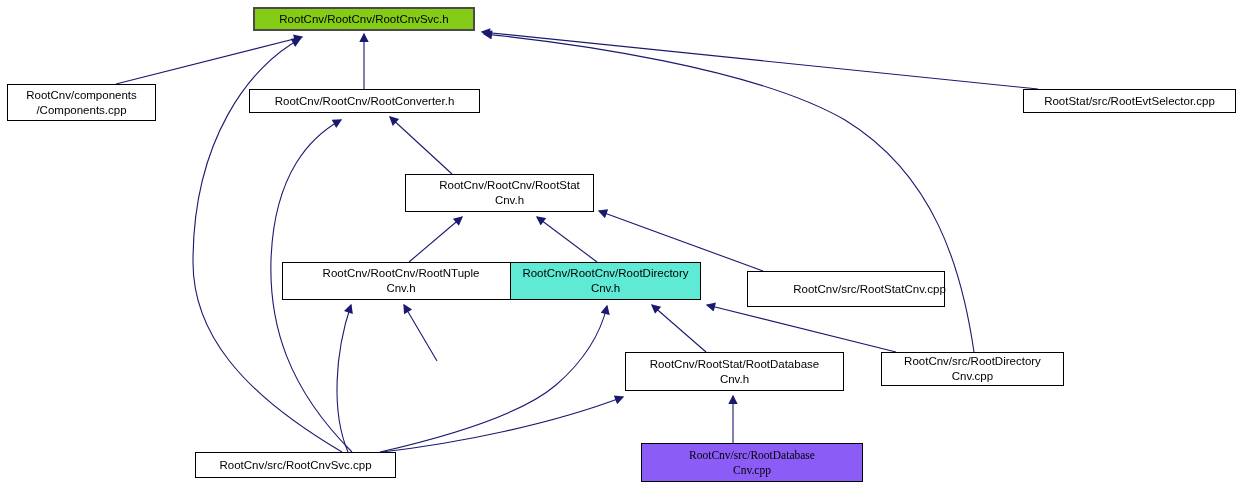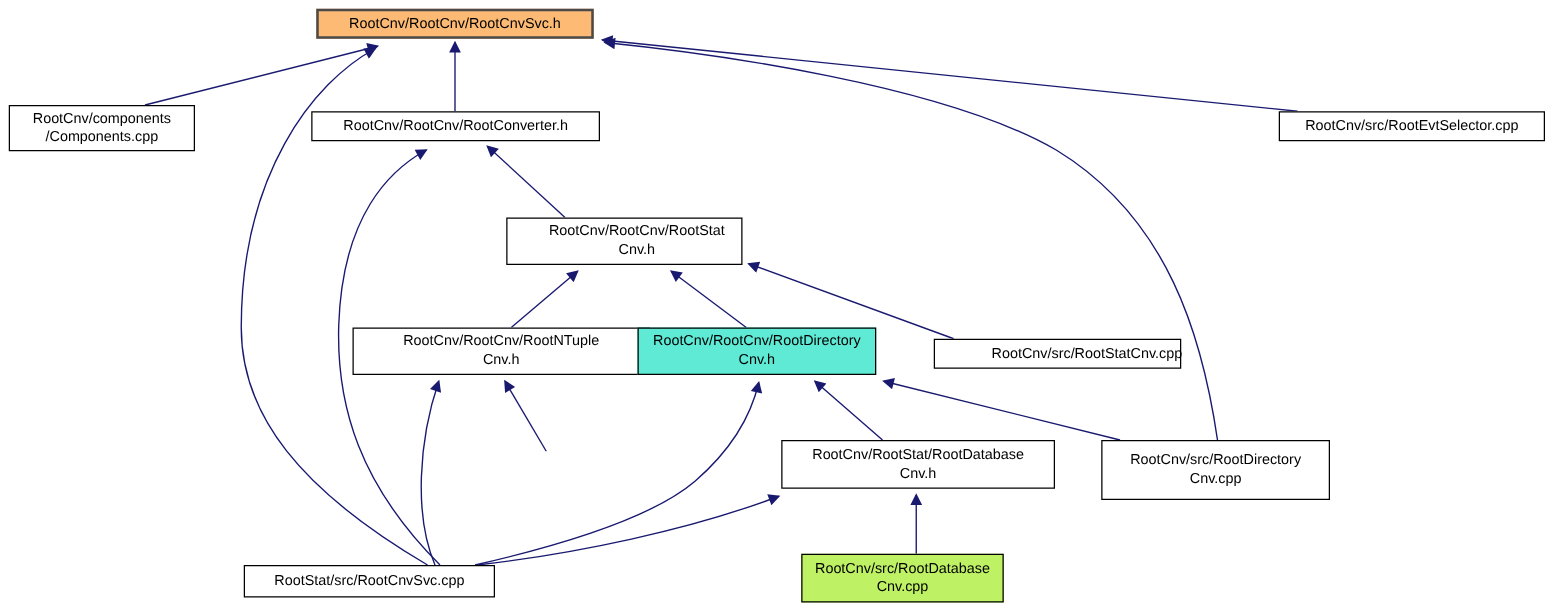--- a/index.html
+++ b/index.html
@@ -55,45 +55,45 @@
     <path class="edge" marker-end="url(#arrow)" d="M763,271 L599,211" stroke="#191970"></path>
     <path class="edge" marker-end="url(#arrow)" d="M348,452 C331,412 335,352 351,305" stroke="#191970"></path>
     <path class="edge" marker-end="url(#arrow)" d="M437,361 L404,305" stroke="#191970"></path>
     <path class="edge" marker-end="url(#arrow)" d="M380,452 C450,436 522,414 556,385 C586,359 601,332 607,306" stroke="#191970"></path>
     <path class="edge" marker-end="url(#arrow)" d="M706,352 L652,305" stroke="#191970"></path>
     <path class="edge" marker-end="url(#arrow)" d="M896,352 L707,305" stroke="#191970"></path>
     <path class="edge" marker-end="url(#arrow)" d="M382,452 C460,443 552,424 623,397" stroke="#191970"></path>
     <path class="edge" marker-end="url(#arrow)" d="M733,443 L733,396" stroke="#191970"></path>
   </svg>
 
-  <div class="node highlight" style="left: 253px; top: 7px; width: 222px; height: 24px; background: #fdba74;">RootCnv/RootCnv/RootCnvSvc.h</div>
+  <div class="node highlight" style="left: 253px; top: 7px; width: 222px; height: 24px; background: #84cc16;">RootCnv/RootCnv/RootCnvSvc.h</div>
 
   <div class="node" style="left: 7px; top: 84px; width: 149px; height: 37px; background: rgb(255, 255, 255); border-color: rgb(0, 0, 0);">RootCnv/components
 /Components.cpp</div>
 
   <div class="node" style="left: 249px; top: 89px; width: 231px; height: 24px; background: rgb(255, 255, 255); border-color: rgb(0, 0, 0);">RootCnv/RootCnv/RootConverter.h</div>
 
-  <div class="node" style="left: 1023px; top: 89px; width: 213px; height: 24px; background: rgb(255, 255, 255); border-color: rgb(0, 0, 0);">RootCnv/src/RootEvtSelector.cpp</div>
+  <div class="node" style="left: 1023px; top: 89px; width: 213px; height: 24px; background: rgb(255, 255, 255); border-color: rgb(0, 0, 0);">RootStat/src/RootEvtSelector.cpp</div>
 
   <div class="node" style="left: 405px; top: 174px; width: 189px; height: 38px; background: rgb(255, 255, 255); border-color: rgb(0, 0, 0); padding-left: 20px;">RootCnv/RootCnv/RootStat
 Cnv.h</div>
 
   <div class="node" style="left: 282px; top: 262px; width: 238px; height: 38px; background: rgb(255, 255, 255); border-color: rgb(0, 0, 0);">RootCnv/RootCnv/RootNTuple
 Cnv.h</div>
 
   <div class="node" style="left: 510px; top: 262px; width: 191px; height: 38px; background: #5eead4; border-color: rgb(0, 0, 0);">RootCnv/RootCnv/RootDirectory
 Cnv.h</div>
 
-  <div class="node" style="left: 747px; top: 271px; width: 198px; height: 24px; background: rgb(255, 255, 255); border-color: rgb(0, 0, 0); padding-left: 47px;">RootCnv/src/RootStatCnv.cpp</div>
+  <div class="node" style="left: 747px; top: 271px; width: 198px; height: 36px; background: rgb(255, 255, 255); border-color: rgb(0, 0, 0); padding-left: 47px;">RootCnv/src/RootStatCnv.cpp</div>
 
 
   <div class="node" style="left: 625px; top: 352px; width: 219px; height: 39px; background: rgb(255, 255, 255); border-color: rgb(0, 0, 0);">RootCnv/RootStat/RootDatabase
 Cnv.h</div>
 
-  <div class="node" style="left: 881px; top: 352px; width: 183px; height: 48px; background: rgb(255, 255, 255); border-color: rgb(0, 0, 0);">RootCnv/src/RootDirectory
+  <div class="node" style="left: 881px; top: 352px; width: 183px; height: 34px; background: rgb(255, 255, 255); border-color: rgb(0, 0, 0);">RootCnv/src/RootDirectory
 Cnv.cpp</div>
 
-  <div class="node" style="left: 195px; top: 452px; width: 201px; height: 26px; background: rgb(255, 255, 255); border-color: rgb(0, 0, 0);">RootStat/src/RootCnvSvc.cpp</div>
+  <div class="node" style="left: 195px; top: 452px; width: 201px; height: 26px; background: rgb(255, 255, 255); border-color: rgb(0, 0, 0);">RootCnv/src/RootCnvSvc.cpp</div>
 
-  <div class="node" style="left: 641px; top: 443px; width: 162px; height: 39px; background: #bef264; border-color: rgb(0, 0, 0);">RootCnv/src/RootDatabase
+  <div class="node" style="left: 641px; top: 443px; width: 222px; height: 39px; background: #8b5cf6; border-color: rgb(0, 0, 0); font-family: Liberation Serif, serif;">RootCnv/src/RootDatabase
 Cnv.cpp</div>
 
 </div>
 
 </body></html>

